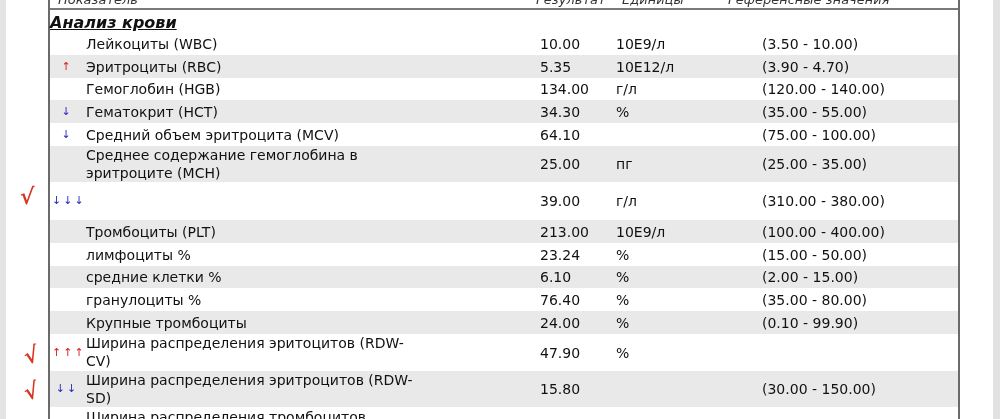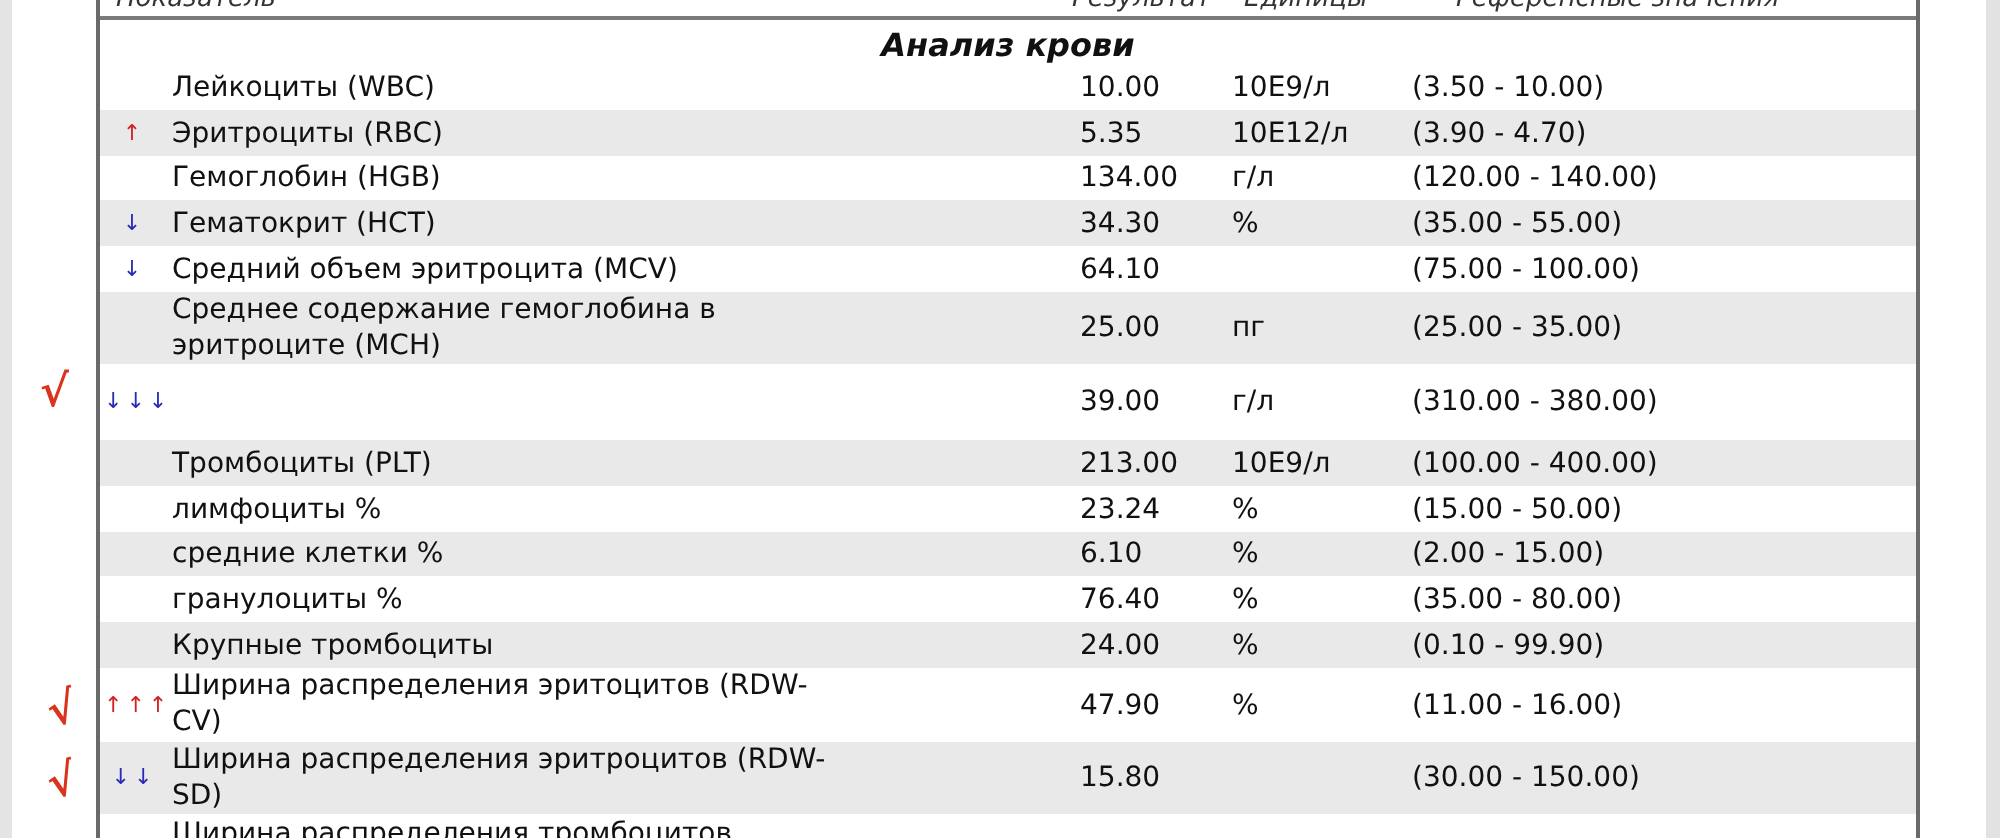--- a/index.html
+++ b/index.html
@@ -25,40 +25,41 @@
     box-sizing: border-box;
   }
   .header-row {
     position: absolute; left: 0; right: 0; top: -8px; height: 16px;
     border-bottom: 2px solid #7a7a7a;
     font-size: 13px; font-style: italic; color: #333;
   }
   .header-row span { position: absolute; top: 0; }
   .section-title {
     position: absolute; left: 0; right: 0; top: 12px; height: 22px;
-    text-align: center; font-weight: bold; font-style: italic;
+    text-align: left; font-weight: bold; font-style: italic;
     font-size: 16px; line-height: 22px;
     padding-left: 0;
+    text-decoration: underline;
   }
   .rows { position: absolute; left: 0; right: 0; top: 33px; }
   .row {
     position: relative; width: 100%;
     font-size: 14px; line-height: 18px;
   }
   .row.shade { background: #e9e9e9; }
   .row .flag {
     position: absolute; left: 2px; width: 30px; text-align: center;
     font-size: 11px; letter-spacing: 2px;
   }
   .row .flag.up { color: #d42020; }
   .row .flag.down { color: #2a2ab8; }
   .row .name { position: absolute; left: 36px; width: 340px; }
   .row .result { position: absolute; left: 490px; width: 69px; text-align: left; }
   .row .unit { position: absolute; left: 566px; width: 100px; }
-  .row .ref { position: absolute; left: 656px; width: 200px; }
+  .row .ref { position: absolute; left: 712px; width: 200px; }
   .check {
     position: absolute; color: #d8341e; font-size: 22px; font-weight: bold;
     font-family: "DejaVu Serif", serif;
   }
 </style>
 </head>
 <body>
 
 <div class="left-margin"></div>
 <div class="right-margin"></div>
@@ -153,21 +154,20 @@
         <span class="name" style="top: 3px;">Крупные тромбоциты</span>
         <span class="result" style="top: 3px;">24.00</span>
         <span class="unit" style="top: 3px;">%</span>
         <span class="ref" style="top: 3px;">(0.10 - 99.90)</span>
       </div>
       <div class="row" style="height: 37px;">
         <span class="flag up" style="top: 10px;">↑↑↑</span>
         <span class="name" style="top: 0px;">Ширина распределения эритоцитов (RDW-CV)</span>
         <span class="result" style="top: 10px;">47.90</span>
         <span class="unit" style="top: 10px;">%</span>
-        <span class="ref" style="top: 10px;">(11.00 - 16.00)</span>
       </div>
       <div class="row shade" style="height: 36px;">
         <span class="flag down" style="top: 9px;">↓↓</span>
         <span class="name" style="top: 0px;">Ширина распределения эритроцитов (RDW-SD)</span>
         <span class="result" style="top: 9px;">15.80</span>
         <span class="unit" style="top: 9px;"></span>
         <span class="ref" style="top: 9px;">(30.00 - 150.00)</span>
       </div>
       <div class="row" style="height: 20px;">
         <span class="flag " style="top: 1px;"></span>

